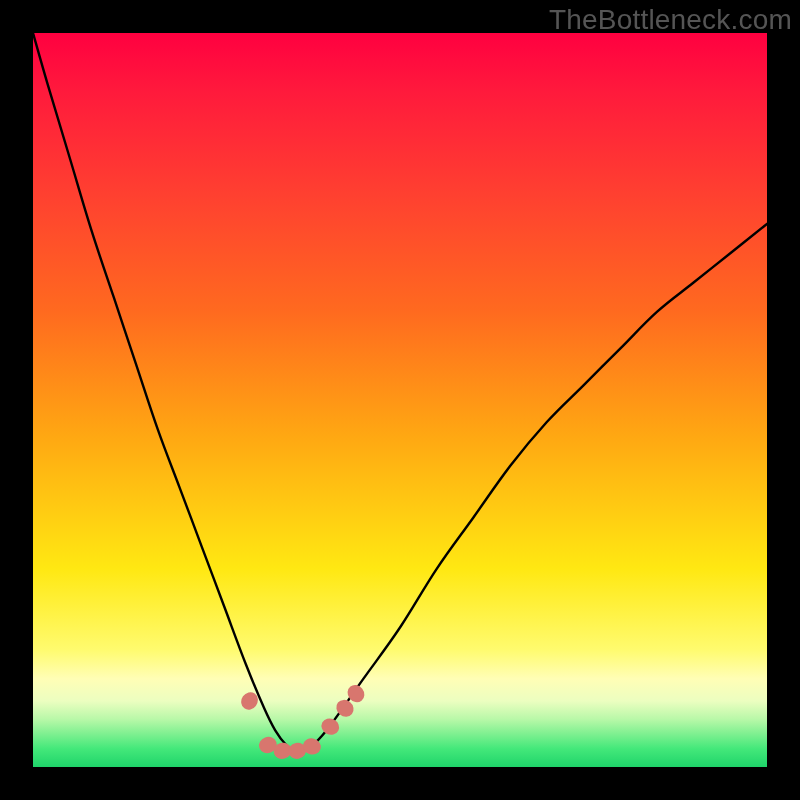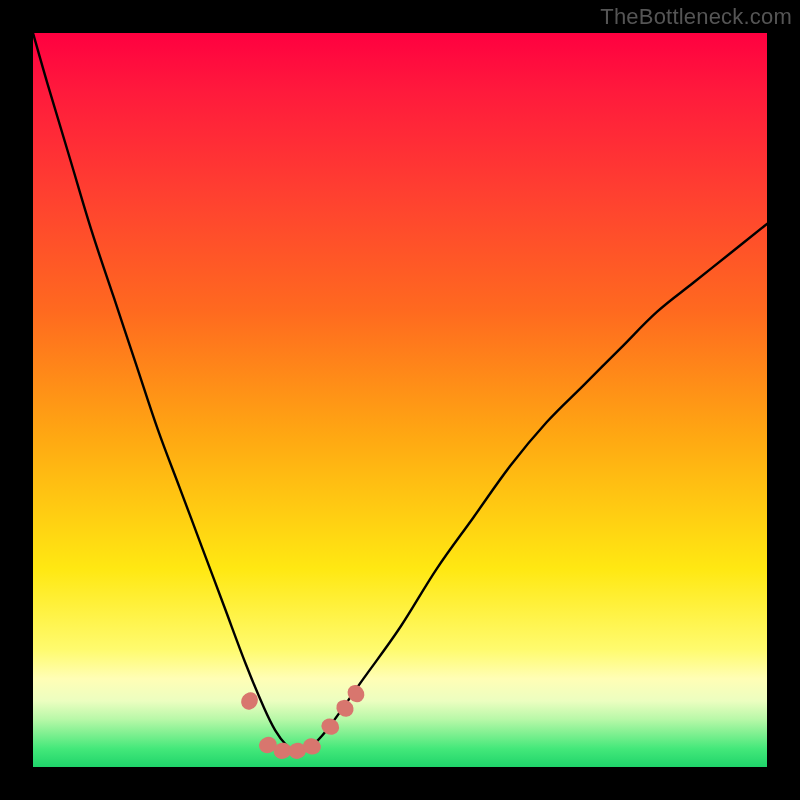--- a/index.html
+++ b/index.html
@@ -14,21 +14,21 @@
     position: relative;
     width: 800px;
     height: 800px;
     background: #000;
   }
   .watermark {
     position: absolute;
     top: 4px;
     right: 8px;
     color: #555;
-    font-size: 22px;
+    font-size: 28px;
     font-weight: 500;
     z-index: 5;
     letter-spacing: 0.2px;
   }
   .plot-area {
     position: absolute;
     left: 33px;
     top: 33px;
     width: 734px;
     height: 734px;

